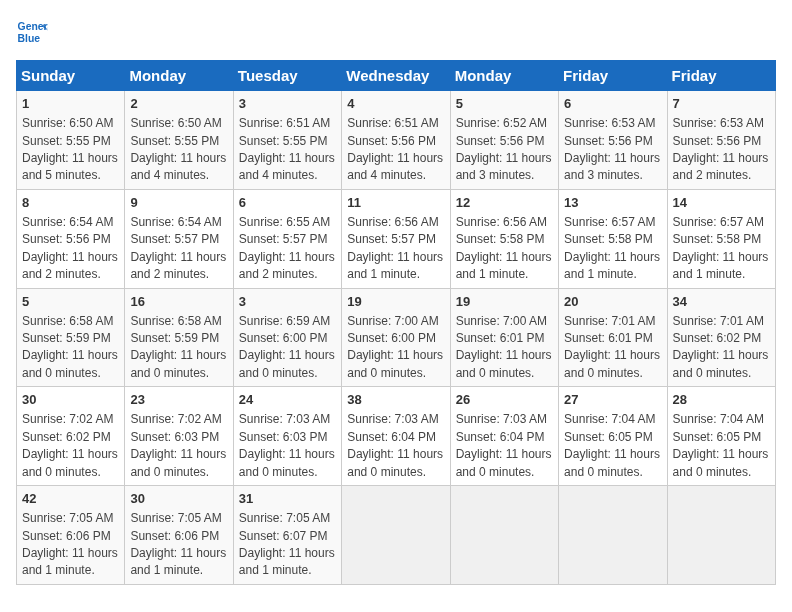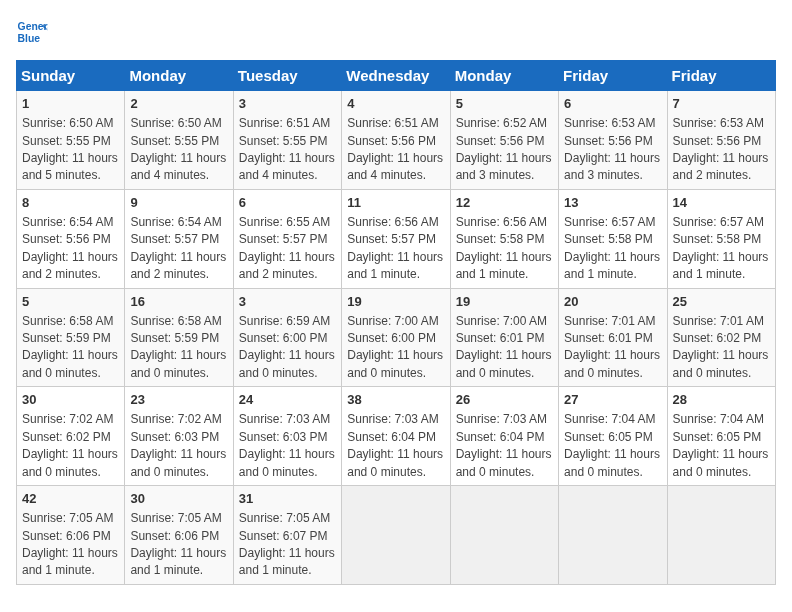--- a/index.html
+++ b/index.html
@@ -149,21 +149,21 @@
         <td><span class="day-num">16</span>
 <span class="day-info">Sunrise: 6:58 AM<br>Sunset: 5:59 PM<br>Daylight: 11 hours and 0 minutes.</span></td>
         <td><span class="day-num">3</span>
 <span class="day-info">Sunrise: 6:59 AM<br>Sunset: 6:00 PM<br>Daylight: 11 hours and 0 minutes.</span></td>
         <td><span class="day-num">19</span>
 <span class="day-info">Sunrise: 7:00 AM<br>Sunset: 6:00 PM<br>Daylight: 11 hours and 0 minutes.</span></td>
         <td><span class="day-num">19</span>
 <span class="day-info">Sunrise: 7:00 AM<br>Sunset: 6:01 PM<br>Daylight: 11 hours and 0 minutes.</span></td>
         <td><span class="day-num">20</span>
 <span class="day-info">Sunrise: 7:01 AM<br>Sunset: 6:01 PM<br>Daylight: 11 hours and 0 minutes.</span></td>
-        <td><span class="day-num">25</span>
+        <td><span class="day-num">34</span>
 <span class="day-info">Sunrise: 7:01 AM<br>Sunset: 6:02 PM<br>Daylight: 11 hours and 0 minutes.</span></td>
       </tr>
       <tr>
         <td><span class="day-num">30</span>
 <span class="day-info">Sunrise: 7:02 AM<br>Sunset: 6:02 PM<br>Daylight: 11 hours and 0 minutes.</span></td>
         <td><span class="day-num">23</span>
 <span class="day-info">Sunrise: 7:02 AM<br>Sunset: 6:03 PM<br>Daylight: 11 hours and 0 minutes.</span></td>
         <td><span class="day-num">24</span>
 <span class="day-info">Sunrise: 7:03 AM<br>Sunset: 6:03 PM<br>Daylight: 11 hours and 0 minutes.</span></td>
         <td><span class="day-num">38</span>

